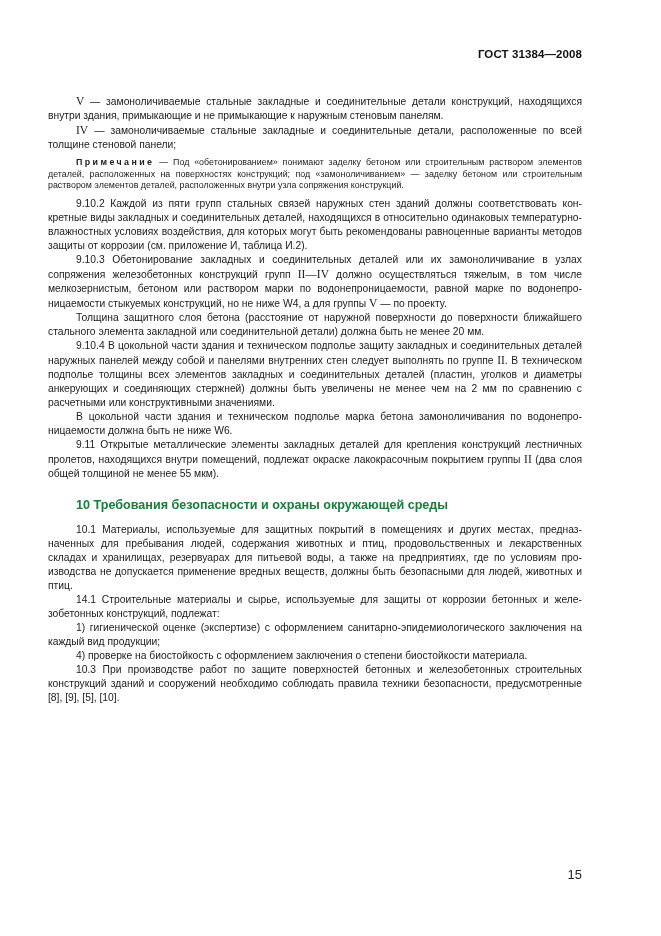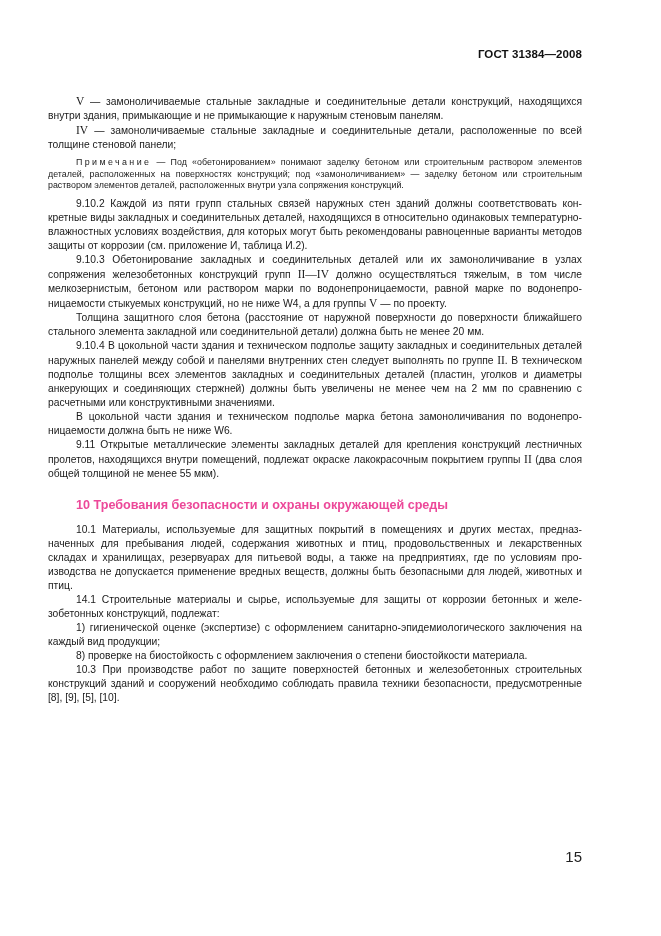--- a/index.html
+++ b/index.html
@@ -45,33 +45,34 @@
     .note {
       margin: 5px 0 5px 0;
       font-size: 8.9px;
       line-height: 11.6px;
       text-align: justify;
       text-indent: 28px;
       color: #222;
     }
     .note-label {
       letter-spacing: 2.4px;
+      font-weight: bold;
     }
     .section-heading {
       margin: 16px 0 10px 28px;
       font-weight: bold;
       font-size: 12.6px;
       line-height: 16px;
-      color: #ec4899;
+      color: #15803d;
     }
     .page-number {
       position: absolute;
-      top: 848px;
+      top: 867px;
       right: 79px;
-      font-size: 15px;
+      font-size: 13px;
       color: #222;
     }
   </style>
 </head>
 <body>
 
 <div class="page-header">ГОСТ 31384—2008</div>
 
 <div class="content">
 
@@ -90,17 +91,17 @@
   <p class="p">В цокольной части здания и техническом подполье марка бетона замоноличивания по водонепро­ницаемости должна быть не ниже W6.</p>
 
   <p class="p"><span>9.11  Открытые металлические элементы закладных деталей для крепления конструкций лестнич­ных пролетов, находящихся внутри помещений, подлежат окраске лакокрасочным покрытием группы </span><span class="roman">II</span><span> (два слоя общей толщиной не менее 55 мкм).</span></p>
 
 
   <h2 class="section-heading">10  Требования безопасности и охраны окружающей среды</h2>
 
   <p class="p">10.1  Материалы, используемые для защитных покрытий в помещениях и других местах, предназ­наченных для пребывания людей, содержания животных и птиц, продовольственных и лекарственных складах и хранилищах, резервуарах для питьевой воды, а также на предприятиях, где по условиям про­изводства не допускается применение вредных веществ, должны быть безопасными для людей, животных и птиц.</p>
   <p class="p">14.1  Строительные материалы и сырье, используемые для защиты от коррозии бетонных и желе­зобетонных конструкций, подлежат:</p>
   <p class="p">1)  гигиенической оценке (экспертизе) с оформлением санитарно-эпидемиологического заключе­ния на каждый вид продукции;</p>
-  <p class="p">8)  проверке на биостойкость с оформлением заключения о степени биостойкости материала.</p>
+  <p class="p">4)  проверке на биостойкость с оформлением заключения о степени биостойкости материала.</p>
   <p class="p">10.3  При производстве работ по защите поверхностей бетонных и железобетонных строительных конструкций зданий и сооружений необходимо соблюдать правила техники безопасности, предусмот­ренные [8], [9], [5], [10].</p>
 </div>
 
 <div class="page-number">15</div>
 
 </body></html>

